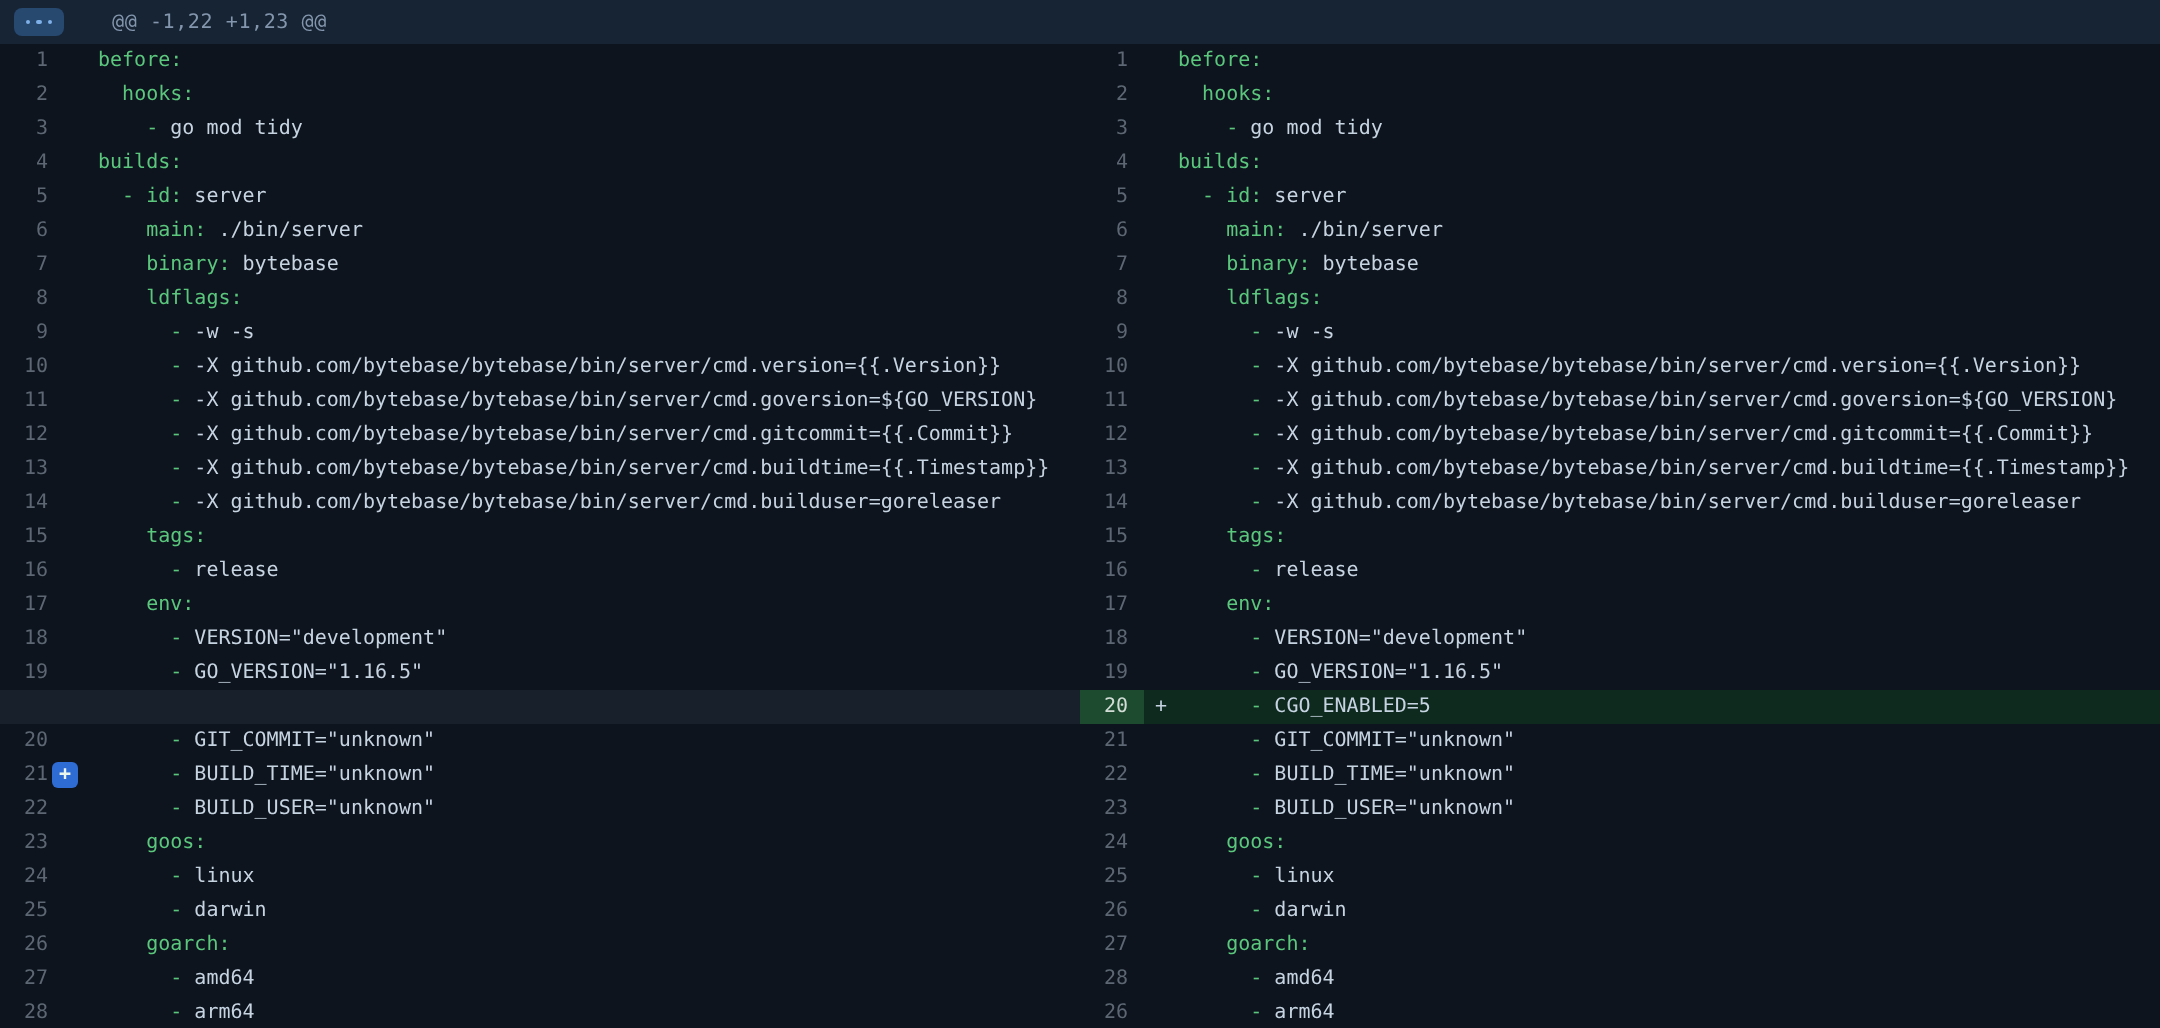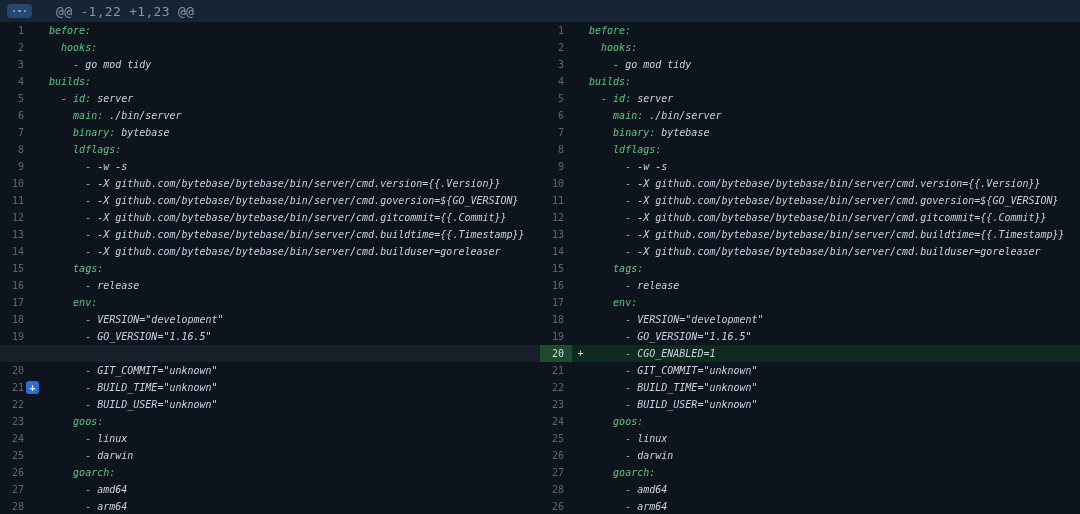--- a/index.html
+++ b/index.html
@@ -27,21 +27,21 @@
     cursor: pointer; padding: 0;
   }
   .dots { display: flex; gap: 3px; }
   .dots i {
     width: 2.5px; height: 2.5px; border-radius: 50%;
     background: var(--expand-dot, #7fb0ea);
     display: block;
   }
   .hunk-text {
     margin-left: 24px;
-    font-size: 13px;
+    font-size: 10px;
     color: var(--header-text, #8396ad);
     letter-spacing: 0.3px;
   }
 
   
   .panes { display: flex; }
   .pane { width: 540px; overflow: hidden; }
 
   .row { height: 17px; display: flex; position: relative; line-height: 17px; }
   .row.empty { background: var(--filler-bg, #18202b); }
@@ -62,21 +62,20 @@
   .marker-cell {
     width: 17px; flex: 0 0 17px;
     font-size: 10px; text-align: center;
     color: var(--val-color, #c6d3e1);
   }
   .code-cell {
     flex: 1 1 auto;
     font-size: 10px;
     white-space: pre;
     color: var(--val-color, #c6d3e1);
-    font-style: italic;
   }
   .tok-key { color: var(--key-green, #5bc77d); }
   .tok-dash { color: var(--key-green, #5bc77d); }
   .tok-val { color: var(--val-color, #c6d3e1); }
 
   
   .add-btn {
     position: absolute; left: 26px; top: 2px;
     width: 13px; height: 13px;
     border: none; border-radius: 3px;
@@ -344,21 +343,21 @@
           <div class="code-cell">      <span class="tok-dash">- </span><span class="tok-val">VERSION="development"</span></div>
         </div>
         <div class="row context">
           <div class="num-cell">19</div>
           <div class="marker-cell"></div>
           <div class="code-cell">      <span class="tok-dash">- </span><span class="tok-val">GO_VERSION="1.16.5"</span></div>
         </div>
         <div class="row added">
           <div class="num-cell">20</div>
           <div class="marker-cell">+</div>
-          <div class="code-cell">      <span class="tok-dash">- </span><span class="tok-val">CGO_ENABLED=1</span></div>
+          <div class="code-cell">      <span class="tok-dash">- </span><span class="tok-val">CGO_ENABLED=5</span></div>
         </div>
         <div class="row context">
           <div class="num-cell">21</div>
           <div class="marker-cell"></div>
           <div class="code-cell">      <span class="tok-dash">- </span><span class="tok-val">GIT_COMMIT="unknown"</span></div>
         </div>
         <div class="row context">
           <div class="num-cell">22</div>
           <div class="marker-cell"></div>
           <div class="code-cell">      <span class="tok-dash">- </span><span class="tok-val">BUILD_TIME="unknown"</span></div>

